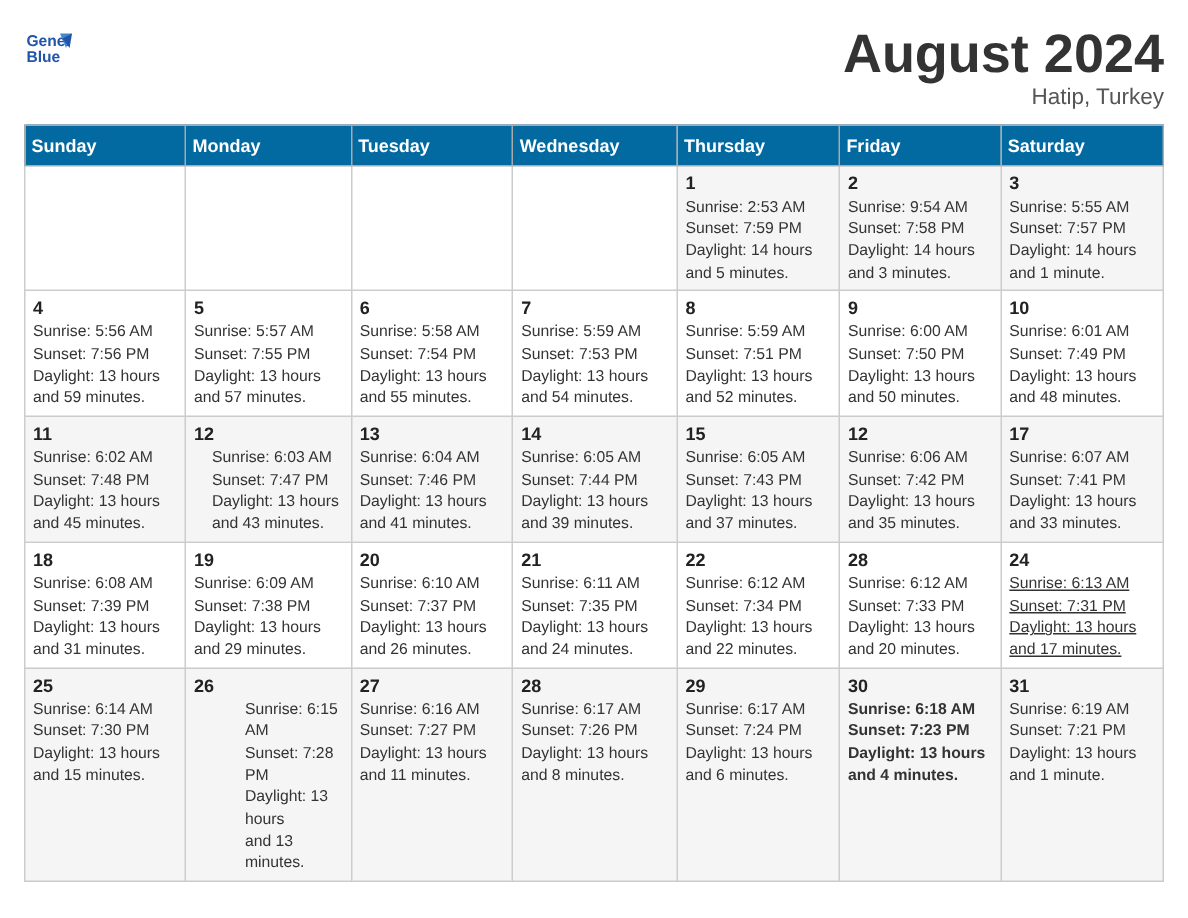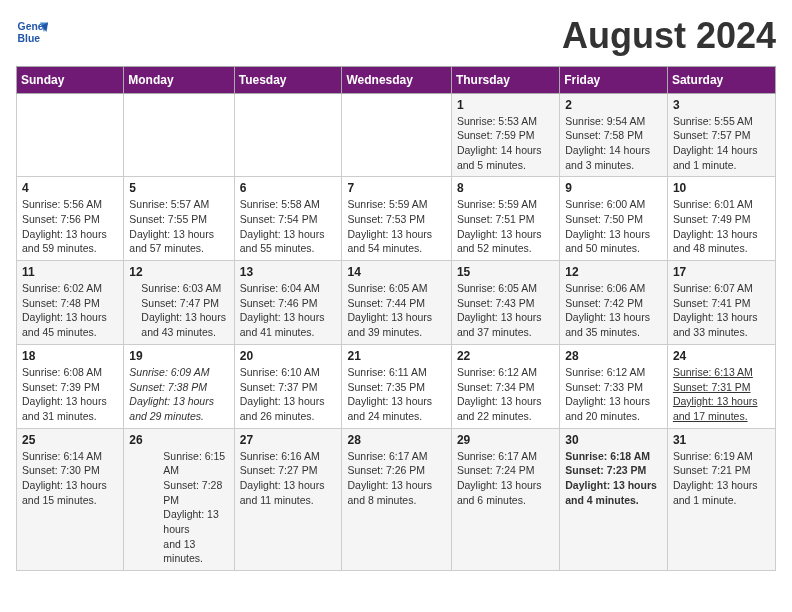--- a/index.html
+++ b/index.html
@@ -37,21 +37,21 @@
     .location {
       font-size: 15px;
       color: #555;
     }
     table {
       width: 100%;
       border-collapse: collapse;
       font-size: 11px;
     }
     thead tr th {
-      background: #701a75;
+      background: #0369a1;
       color: #fff;
       padding: 6px 4px;
       text-align: left;
       font-size: 12px;
       font-weight: bold;
       border: 1px solid #aaa;
     }
     tbody tr td {
       vertical-align: top;
       padding: 4px 5px;
@@ -85,20 +85,21 @@
   <div class="logo">
     <svg class="logo-icon" viewBox="0 0 40 40">
       <text x="2" y="18" font-size="13" font-weight="bold" fill="#2255aa">General</text>
       <text x="2" y="32" font-size="13" font-weight="bold" fill="#2255aa">Blue</text>
       <polygon points="30,8 40,8 35,20" fill="#4488cc"></polygon>
       <polygon points="32,12 40,8 38,20" fill="#2255aa"></polygon>
     </svg>
   </div>
   <div class="title-block">
     <div class="month-title">August 2024</div>
+    <div class="location">Hatip, Turkey</div>
   </div>
 </div>
 
 <table>
   <thead>
     <tr>
     <th>Sunday</th>
         <th>Monday</th>
         <th>Tuesday</th>
         <th>Wednesday</th>
@@ -108,21 +109,21 @@
       </tr>
   </thead>
   <tbody id="calendar-body">
   <tr>
         <td class="empty"></td>
         <td class="empty"></td>
         <td class="empty"></td>
         <td class="empty"></td>
         <td>
           <div class="day-num">1</div>
-          <div class="day-info" style="white-space: pre-line;">Sunrise: 5:53 AM
+          <div class="day-info" style="white-space: pre-line;">Sunrise: 2:53 AM
 Sunset: 7:59 PM
 Daylight: 14 hours
 and 5 minutes.</div>
         </td>
         <td>
           <div class="day-num">2</div>
           <div class="day-info" style="white-space: pre-line;">Sunrise: 9:54 AM
 Sunset: 7:58 PM
 Daylight: 14 hours
 and 3 minutes.</div>
@@ -240,21 +241,21 @@
       <tr>
         <td>
           <div class="day-num">18</div>
           <div class="day-info" style="white-space: pre-line;">Sunrise: 6:08 AM
 Sunset: 7:39 PM
 Daylight: 13 hours
 and 31 minutes.</div>
         </td>
         <td>
           <div class="day-num">19</div>
-          <div class="day-info" style="white-space: pre-line; font-style: italic;">Sunrise: 6:09 AM
+          <div class="day-info" style="white-space: pre-line;">Sunrise: 6:09 AM
 Sunset: 7:38 PM
 Daylight: 13 hours
 and 29 minutes.</div>
         </td>
         <td>
           <div class="day-num">20</div>
           <div class="day-info" style="white-space: pre-line;">Sunrise: 6:10 AM
 Sunset: 7:37 PM
 Daylight: 13 hours
 and 26 minutes.</div>

